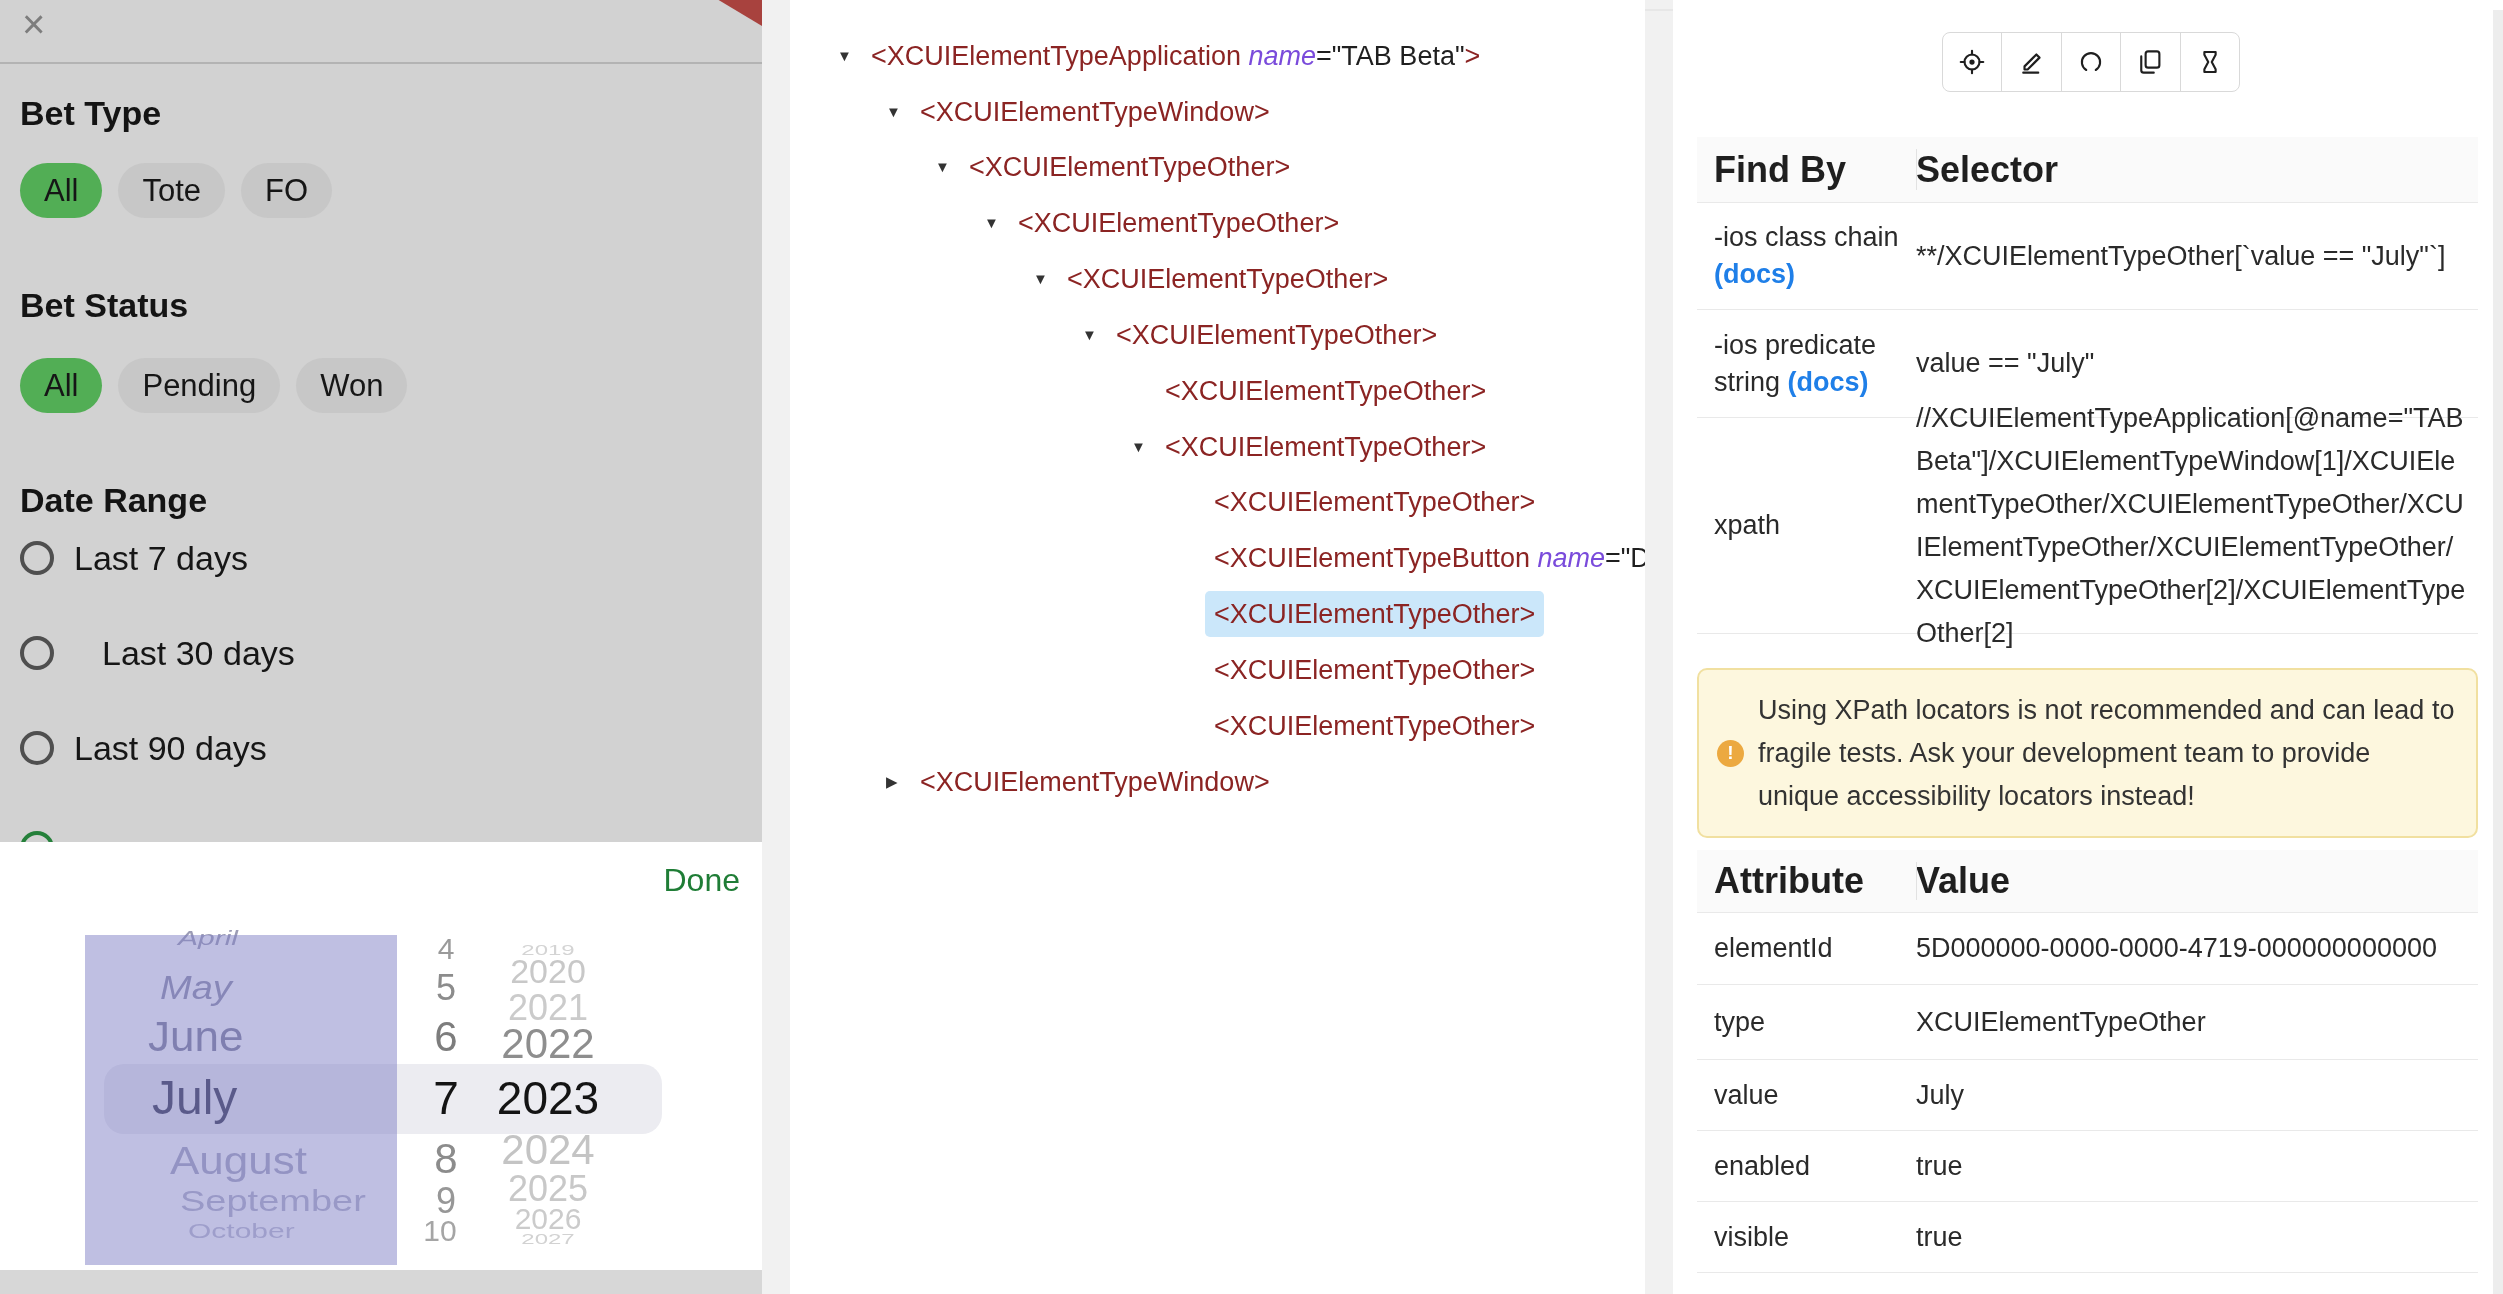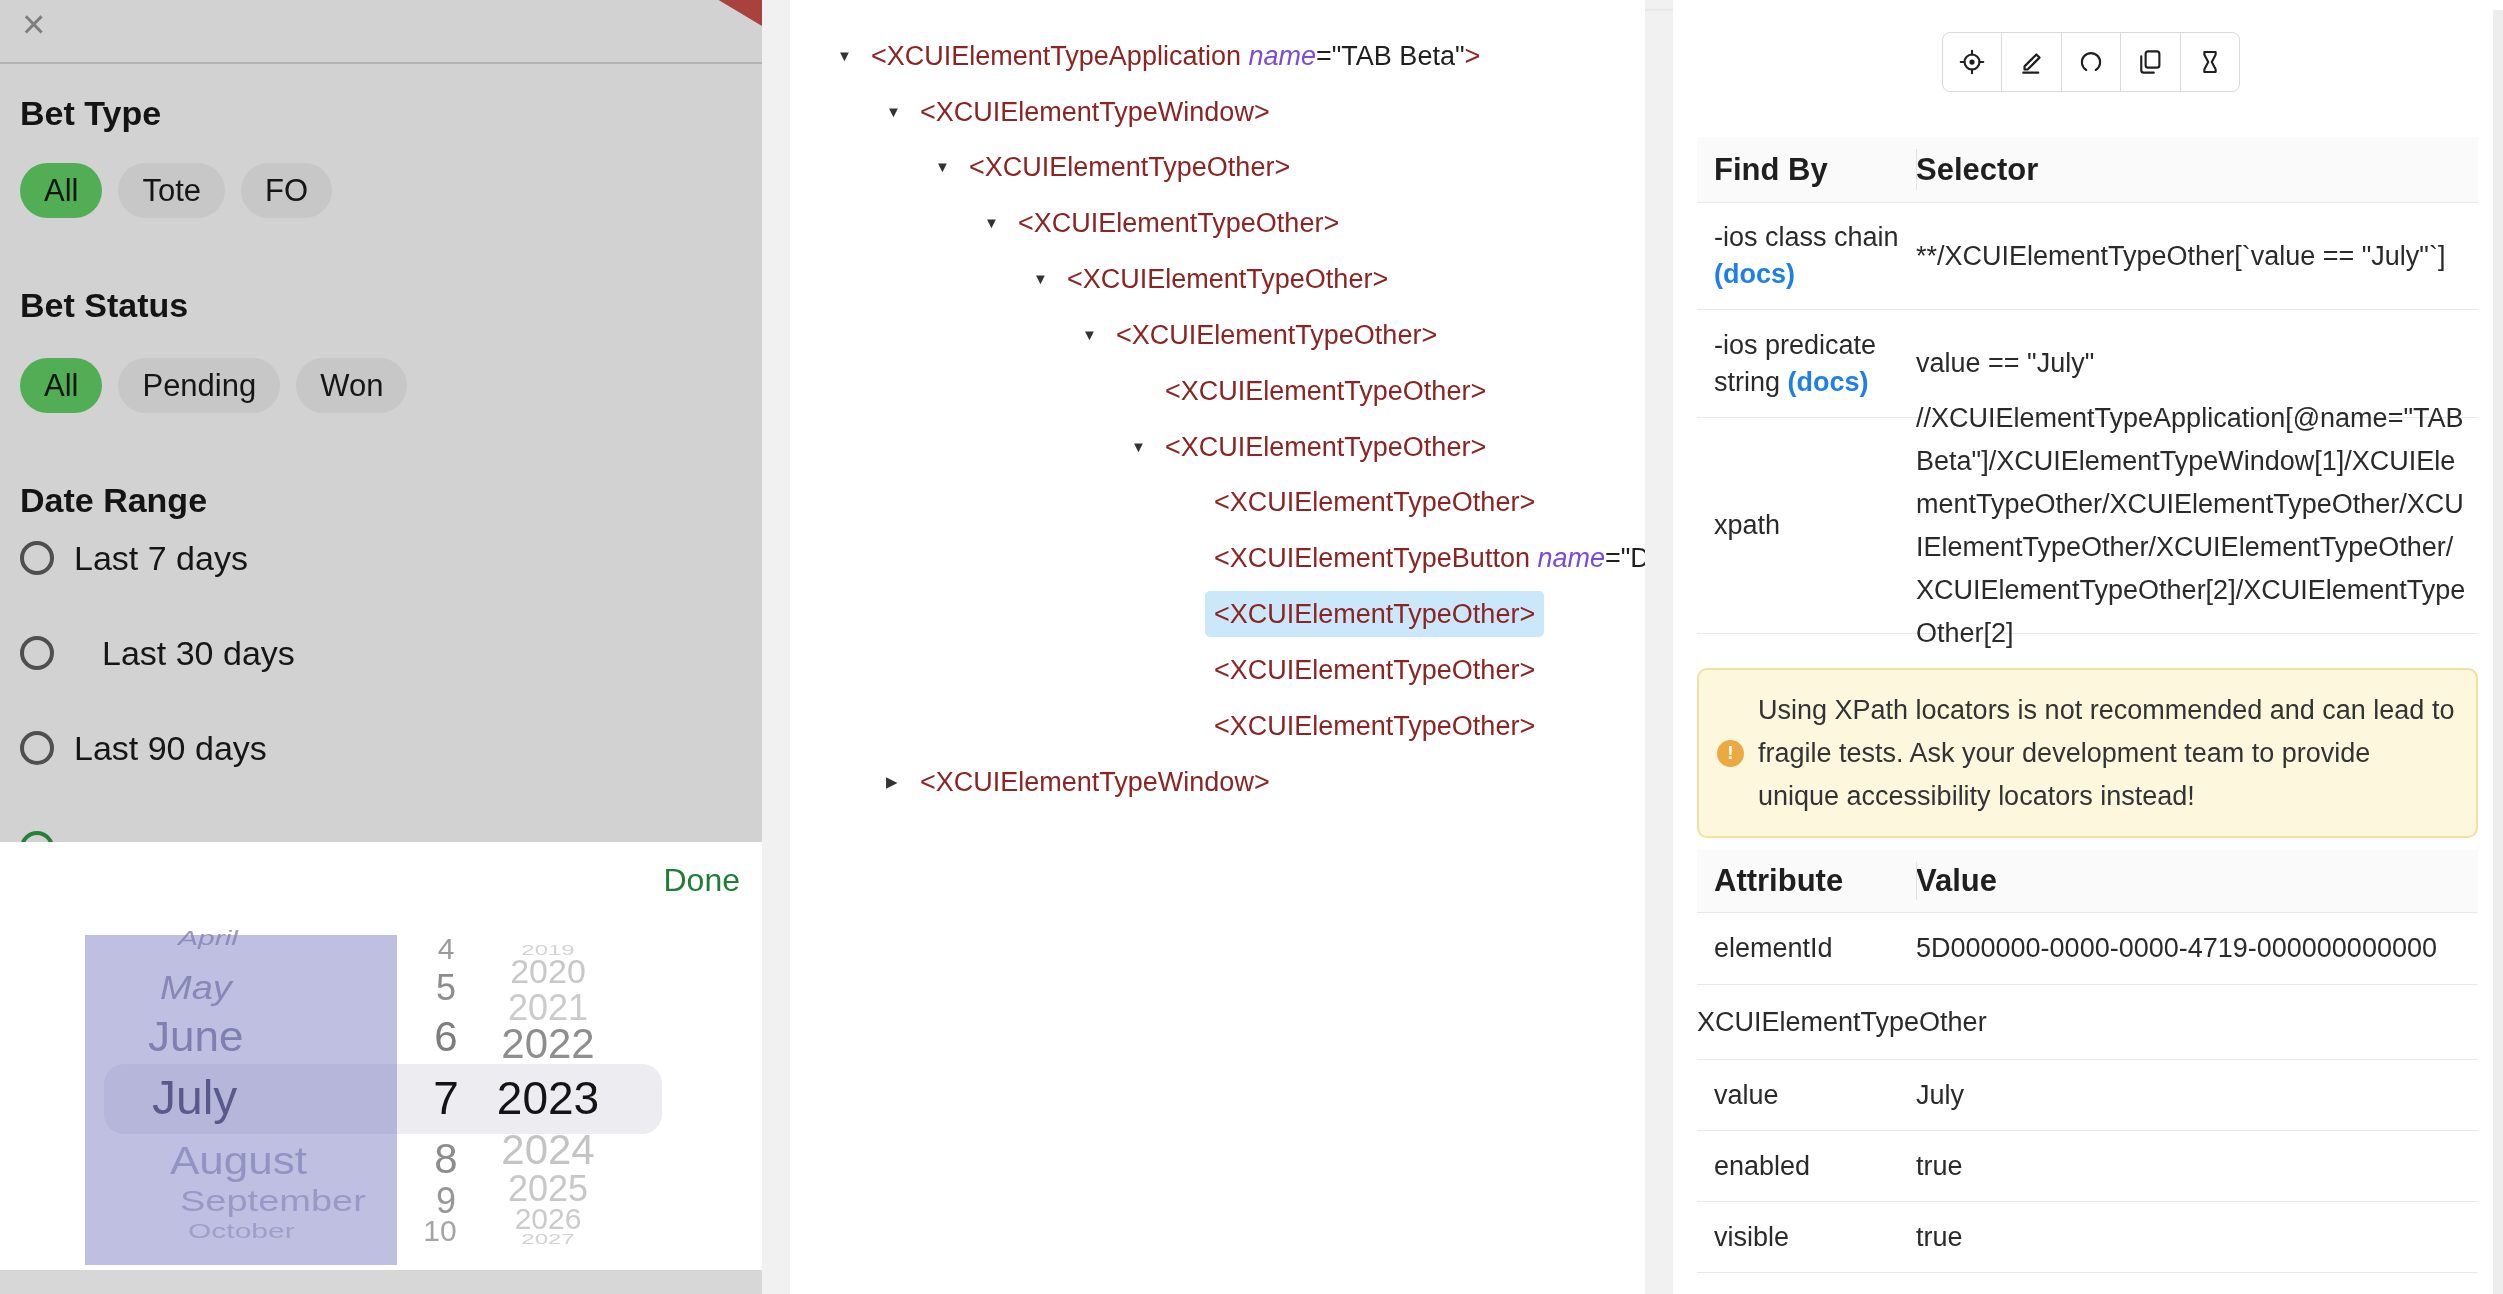--- a/index.html
+++ b/index.html
@@ -47,21 +47,21 @@
   .p{color:#1f1f1f;}
   
   #right{position:absolute;left:1673px;top:0;width:830px;height:1294px;background:#fff;}
   .toolbar{position:absolute;left:269px;top:32px;width:298px;height:60px;display:flex;
            border:1px solid #d9d9d9;border-radius:8px;box-sizing:border-box;background:#fff;}
   .tbtn{flex:1;display:flex;align-items:center;justify-content:center;}
   .tbtn + .tbtn{border-left:1px solid #d9d9d9;}
   .tbtn svg{width:30px;height:30px;stroke:#1f1f1f;fill:none;stroke-width:1.7;stroke-linecap:round;stroke-linejoin:round;}
   .rtable{position:absolute;left:24px;width:781px;}
   .thead{display:flex;background:#fafafa;border-bottom:1px solid #e9e9e9;position:relative;}
-  .thead .c1,.thead .c2{font-weight:700;color:#1f1f1f;font-size:31px;display:flex;align-items:center;}
+  .thead .c1,.thead .c2{font-weight:700;color:#1f1f1f;font-size:36px;display:flex;align-items:center;}
   .c1{width:219px;padding-left:17px;box-sizing:border-box;}
   .c2{flex:1;padding-right:10px;}
   .vsep{position:absolute;left:219px;top:12px;bottom:12px;width:1px;background:#e2e2e2;}
   .trowt{display:flex;border-bottom:1px solid #e9e9e9;font-size:27px;color:#2a2a2a;}
   .trowt .c1{display:flex;flex-direction:column;justify-content:center;line-height:37px;}
   .trowt .c2{display:flex;align-items:center;line-height:43px;}
   .breakall{word-break:break-all;}
   .docs{color:#1f7fe8;font-weight:700;}
   .warnbox{position:absolute;left:24px;top:668px;width:781px;height:170px;background:#fdf7de;
            border:2px solid #f1e0a0;border-radius:10px;box-sizing:border-box;display:flex;align-items:center;}
@@ -274,20 +274,21 @@
     <div class="thead" style="height:62px;">
       <div class="c1">Attribute</div>
       <div class="c2">Value</div>
       <div class="vsep"></div>
     </div>
     <div class="trowt" style="height:71px;">
       <div class="c1">elementId</div>
       <div class="c2">5D000000-0000-0000-4719-000000000000</div>
     </div>
     <div class="trowt" style="height:74px;">
+      <div class="c1">type</div>
       <div class="c2">XCUIElementTypeOther</div>
     </div>
     <div class="trowt" style="height:70px;">
       <div class="c1">value</div>
       <div class="c2">July</div>
     </div>
     <div class="trowt" style="height:70px;">
       <div class="c1">enabled</div>
       <div class="c2">true</div>
     </div>

